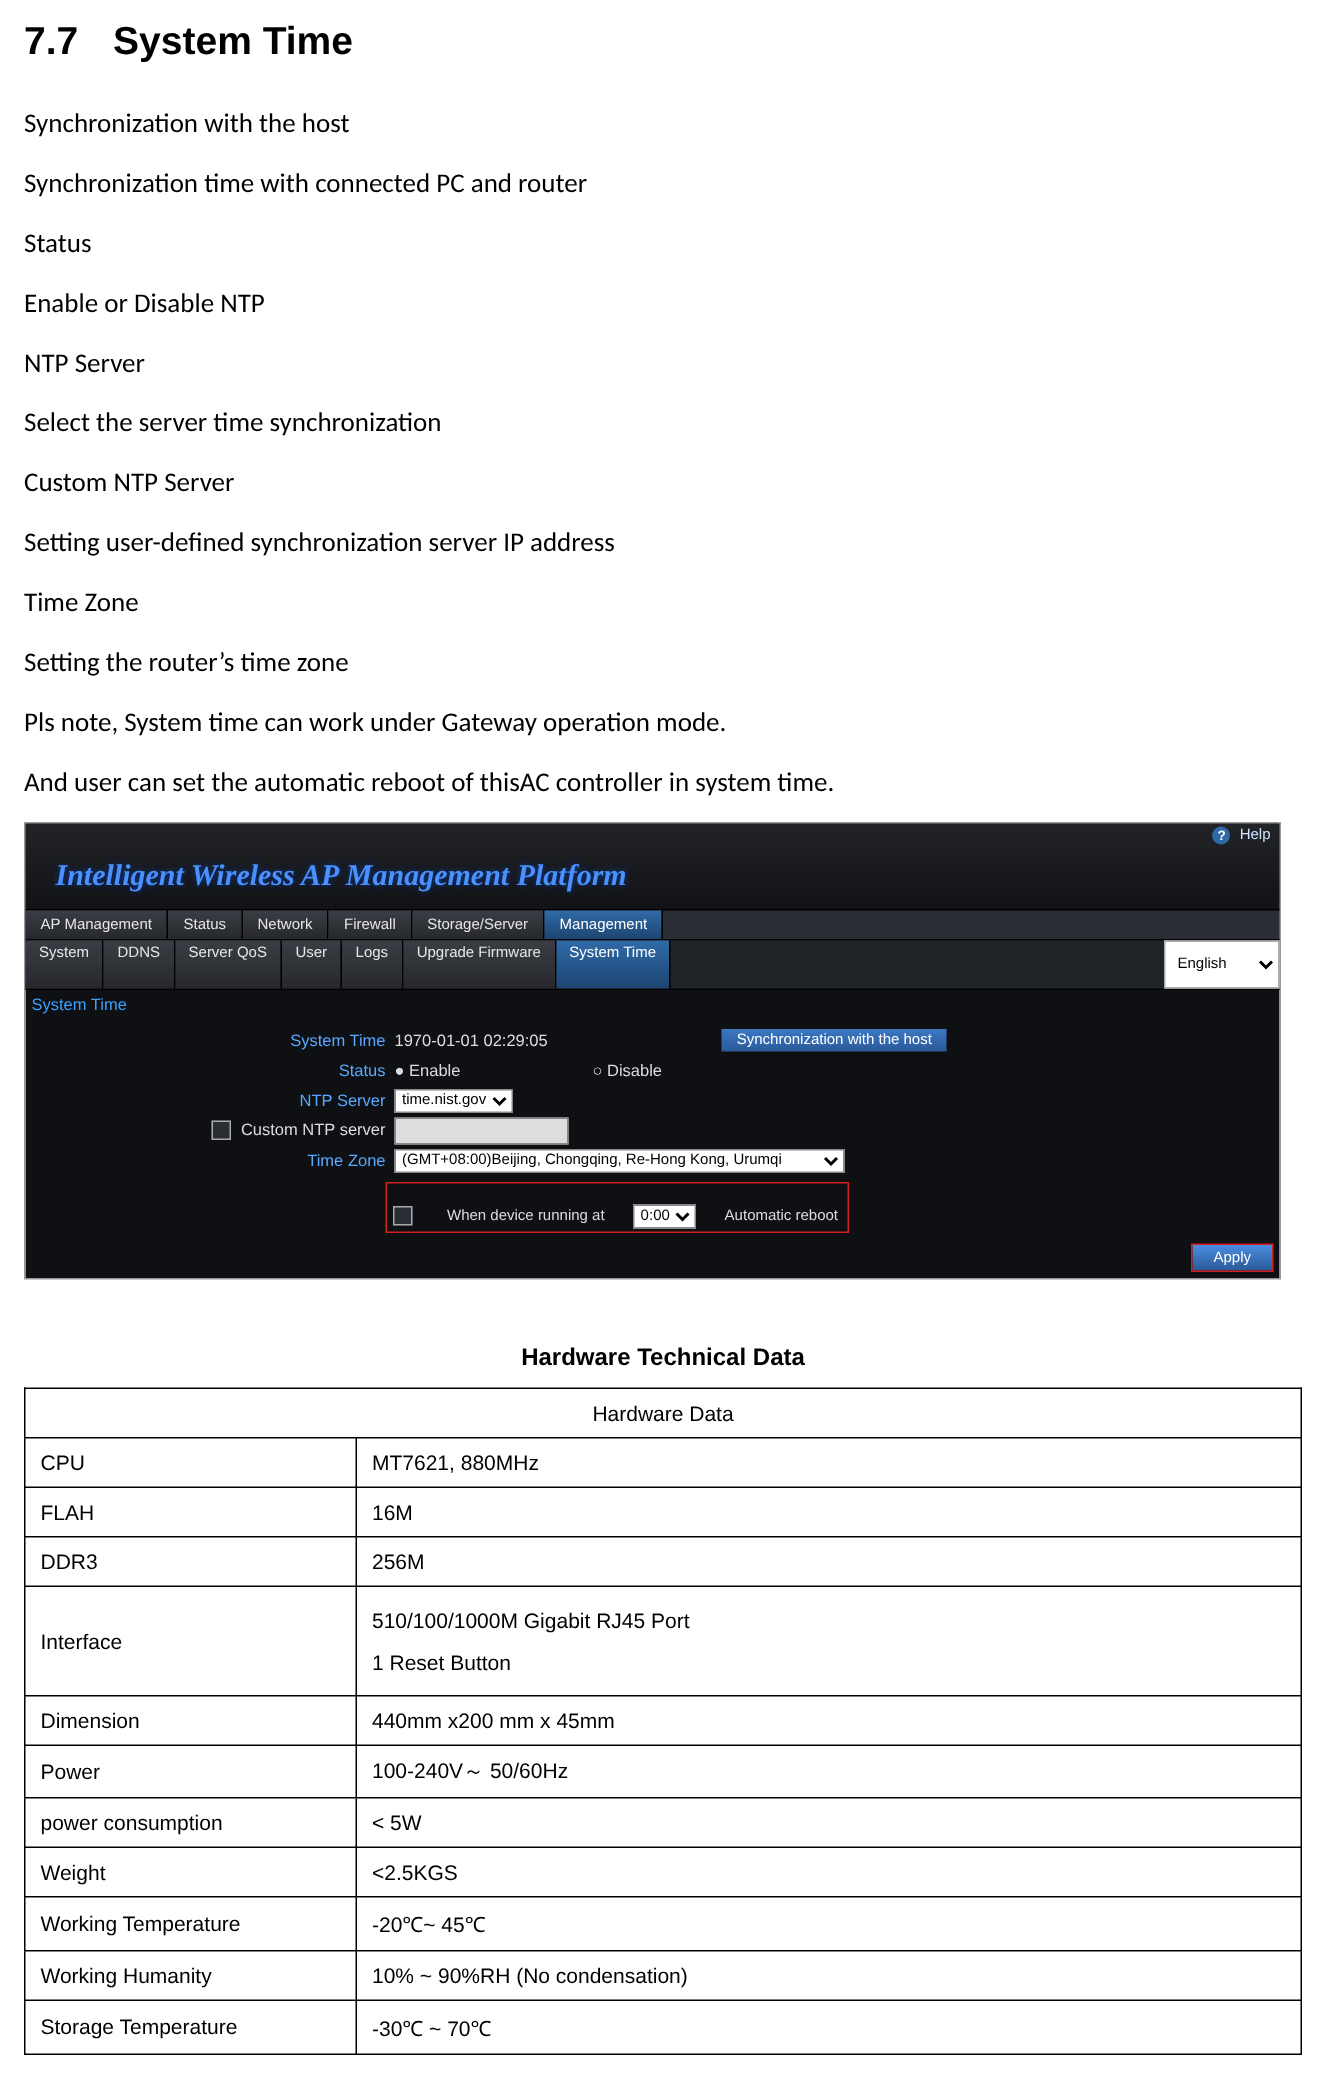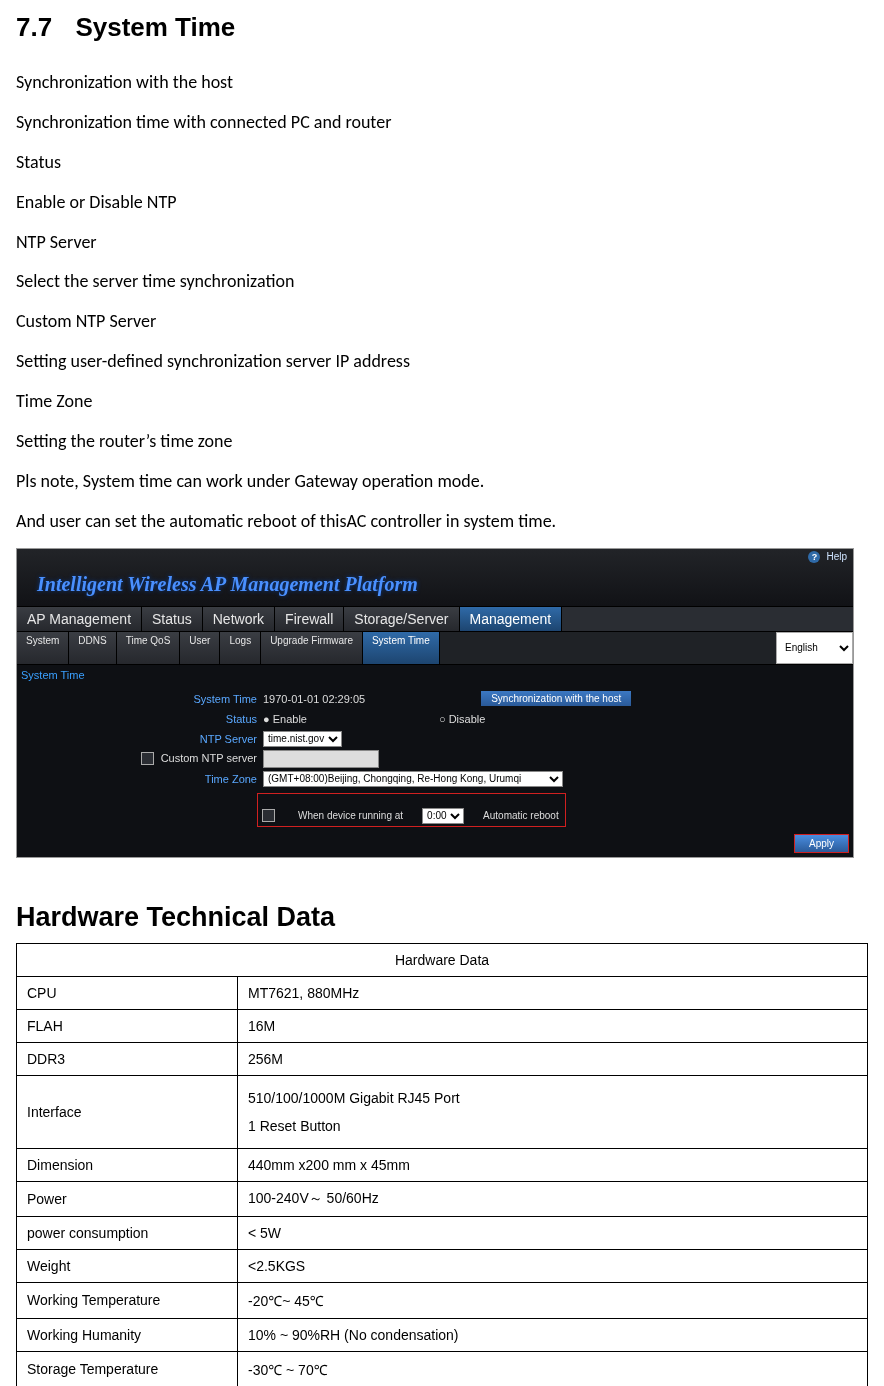--- a/index.html
+++ b/index.html
@@ -45,21 +45,21 @@
     font-weight: bold;
     font-size: 20px;
     color: #4a90ff;
     text-shadow: 0 0 4px #0a3a8a;
   }
   .tabrow1, .tabrow2 { display:flex; }
   .tabrow1 { background:#2a2d33; border-top:1px solid #000; border-bottom:1px solid #000;}
   .tabrow2 { background:#1f2226; border-bottom:1px solid #000; position:relative;}
   .tab {
     padding: 4px 10px;
-    font-size: 14px;
+    font-size: 10px;
     color:#e6e6e6;
     border-right:1px solid #000;
     background: linear-gradient(#3a3d43,#26282d);
   }
   .tab.active { background: linear-gradient(#2f6aa8,#1d4570); color:#fff;}
   .tab.sub { font-size:10px; padding:3px 9px;}
   .help-pill {
     position:absolute; right:6px; top:2px;
     font-size:10px; color:#cfe4ff;
     display:flex; align-items:center; gap:6px;
@@ -95,22 +95,23 @@
     border:1px solid #d02020;
   }
   .system-time-hdr {
     color:#3aa0ff; font-size:11px; padding:4px 0 0 4px;
   }
 
   
   h2.hw-head {
     font-family: Arial, sans-serif;
     font-weight: bold;
-    font-size: 27px;
+    font-size: 16px;
     margin: 44px 0 10px 0;
+    text-align: center;
   }
   table.hw {
     border-collapse: collapse;
     width: 852px;
     font-size: 14px;
   }
   table.hw td, table.hw th {
     border: 1px solid #000;
     padding: 8px 10px;
     text-align: left;
@@ -161,21 +162,21 @@
     <div style="flex:1"></div>
     <div class="help-pill">
       <span class="q">?</span>
       <span>Help</span>
     </div>
   </div>
 
   <div class="tabrow2">
     <div class="tab sub">System</div>
     <div class="tab sub">DDNS</div>
-    <div class="tab sub">Time QoS</div>
+    <div class="tab sub">Server QoS</div>
     <div class="tab sub">User</div>
     <div class="tab sub">Logs</div>
     <div class="tab sub">Upgrade Firmware</div>
     <div class="tab sub active">System Time</div>
     <div style="flex:1"></div>
     <select class="lang-sel">
       <option>English</option>
     </select>
   </div>
 
@@ -186,21 +187,21 @@
       <div class="flabel">System Time</div>
       <div class="fval">
         <span>1970-01-01 02:29:05</span>
         <span class="sync-btn">Synchronization with the host</span>
       </div>
     </div>
     <div class="frow">
       <div class="flabel">Status</div>
       <div class="fval">
         <span>● <span>Enable</span></span>
-        <span style="margin-left:116px">○ <span>Disable</span></span>
+        <span style="margin-left:72px">○ <span>Disable</span></span>
       </div>
     </div>
     <div class="frow">
       <div class="flabel">NTP Server</div>
       <div class="fval">
         <select class="mini-select">
           <option>time.nist.gov</option>
         </select>
       </div>
     </div>

